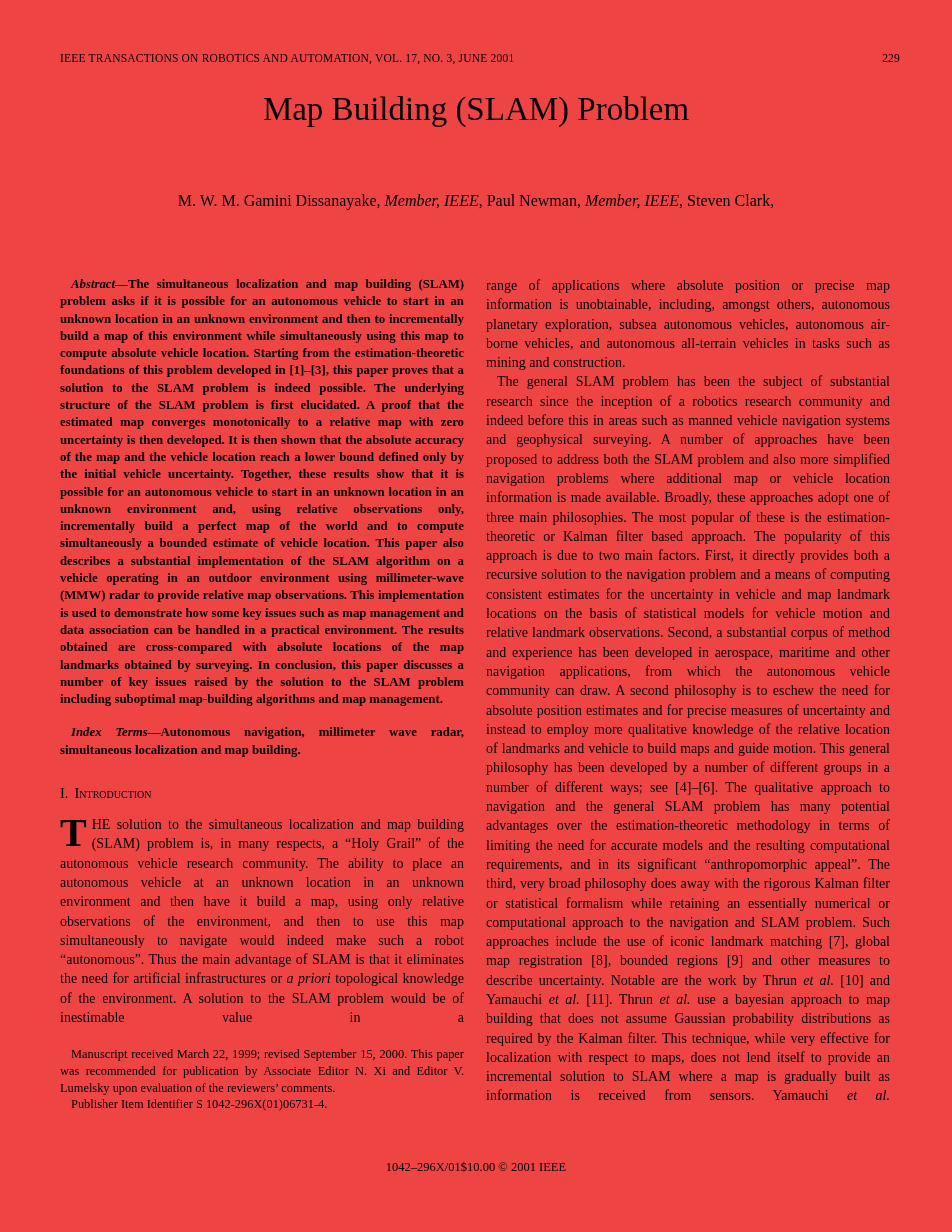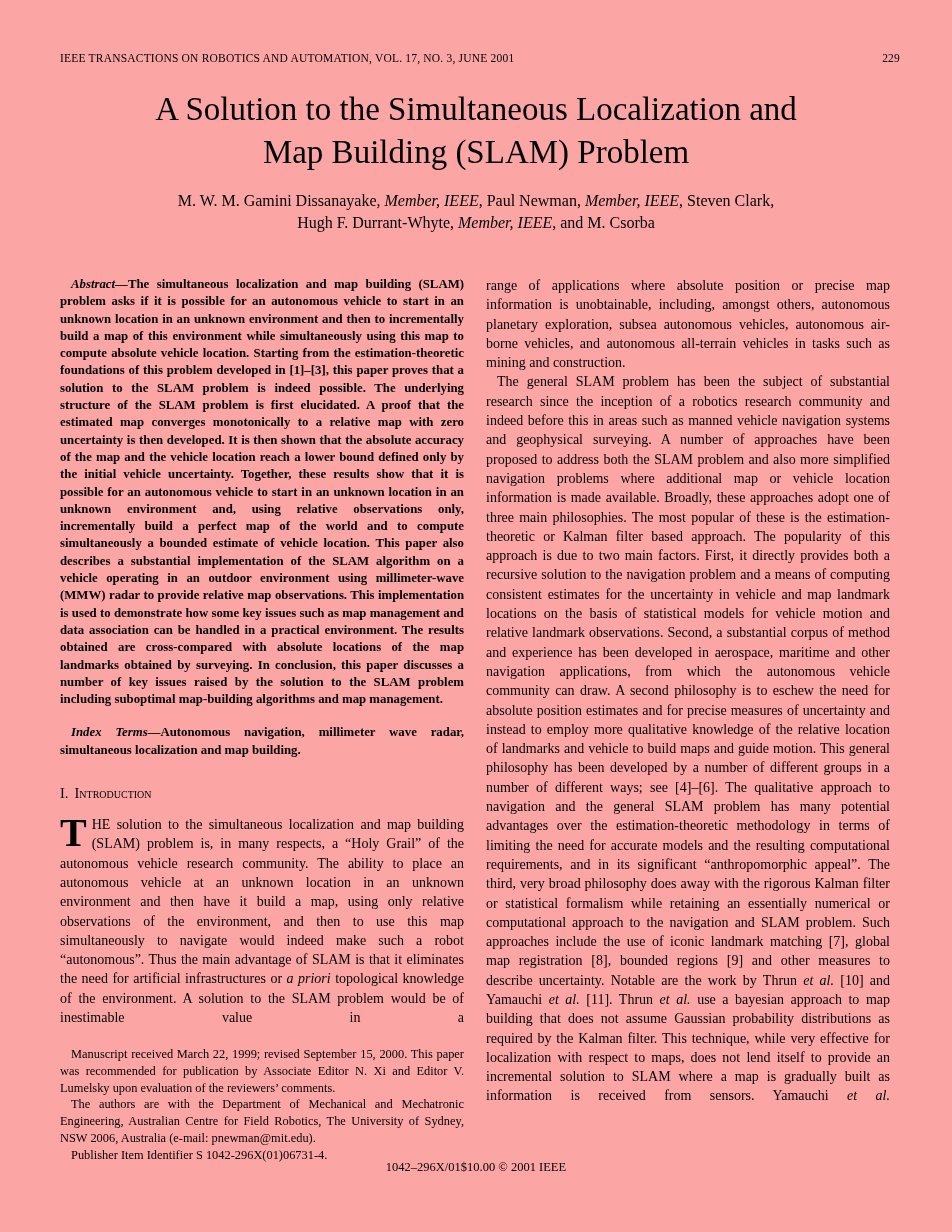--- a/index.html
+++ b/index.html
@@ -2,21 +2,21 @@
 <html><head>
 <meta charset="utf-8">
 <style>
   html, body { margin: 0; padding: 0; }
   body {
     width: 952px; height: 1232px;
     background: #ffffff; color: #000000;
     font-family: "Liberation Serif", serif;
     position: relative; overflow: hidden;
   }
-  .page { position: absolute; inset: 0; background: #fca5a5; }
+  .page { position: absolute; inset: 0; background: #ef4444; }
 
   .header {
     position: absolute; top: 52px; left: 60px; width: 840px;
     display: flex; justify-content: space-between;
     font-size: 11.5px; letter-spacing: 0.2px;
   }
 
   .title {
     position: absolute; top: 88px; left: 0; width: 100%;
     text-align: center; font-size: 33px; line-height: 43px;
@@ -81,27 +81,25 @@
 <body>
 
 <div class="page">
 
   <div class="header">
     <span>IEEE TRANSACTIONS ON ROBOTICS AND AUTOMATION, VOL. 17, NO. 3, JUNE 2001</span>
     <span>229</span>
   </div>
 
   <h1 class="title">
-    <span class="tline">A Solution to the Simultaneous Localization and</span>
     <span class="tline">Map Building (SLAM) Problem</span>
   </h1>
 
   <div class="authors">
     <div><span>M. W. M. Gamini Dissanayake</span><span>, </span><span class="it">Member, IEEE</span><span>, Paul Newman</span><span>, </span><span class="it">Member, IEEE</span><span>, Steven Clark,</span></div>
-    <div><span>Hugh F. Durrant-Whyte</span><span>, </span><span class="it">Member, IEEE</span><span>, and M. Csorba</span></div>
   </div>
 
   <div class="columns">
 
     <div class="col">
       <p class="abstract"><span class="it">Abstract—</span><span>The simultaneous localization and map building (SLAM) problem asks if it is possible for an autonomous vehicle to start in an unknown location in an unknown environment and then to incrementally build a map of this environment while simultaneously using this map to compute absolute vehicle location. Starting from the estimation-theoretic foundations of this problem developed in [1]–[3], this paper proves that a solution to the SLAM problem is indeed possible. The underlying structure of the SLAM problem is first elucidated. A proof that the estimated map converges monotonically to a relative map with zero uncertainty is then developed. It is then shown that the absolute accuracy of the map and the vehicle location reach a lower bound defined only by the initial vehicle uncertainty. Together, these results show that it is possible for an autonomous vehicle to start in an unknown location in an unknown environment and, using relative observations only, incrementally build a perfect map of the world and to compute simultaneously a bounded estimate of vehicle location. This paper also describes a substantial implementation of the SLAM algorithm on a vehicle operating in an outdoor environment using millimeter-wave (MMW) radar to provide relative map observations. This implementation is used to demonstrate how some key issues such as map management and data association can be handled in a practical environment. The results obtained are cross-compared with absolute locations of the map landmarks obtained by surveying. In conclusion, this paper discusses a number of key issues raised by the solution to the SLAM problem including suboptimal map-building algorithms and map management.</span></p>
       <p class="index-terms"><span class="it">Index Terms—</span><span>Autonomous navigation, millimeter wave radar, simultaneous localization and map building.</span></p>
       <h2 class="section-heading">
         <span class="sec-num">I.</span><span class="sec-title">Introduction</span>
       </h2>
@@ -110,20 +108,19 @@
 
     <div class="col">
       <p class="body-text"><span>range of applications where absolute position or precise map information is unobtainable, including, amongst others, autonomous planetary exploration, subsea autonomous vehicles, autonomous air-borne vehicles, and autonomous all-terrain vehicles in tasks such as mining and construction.</span></p>
       <p class="body-text indent cont"><span>The general SLAM problem has been the subject of substantial research since the inception of a robotics research community and indeed before this in areas such as manned vehicle navigation systems and geophysical surveying. A number of approaches have been proposed to address both the SLAM problem and also more simplified navigation problems where additional map or vehicle location information is made available. Broadly, these approaches adopt one of three main philosophies. The most popular of these is the estimation-theoretic or Kalman filter based approach. The popularity of this approach is due to two main factors. First, it directly provides both a recursive solution to the navigation problem and a means of computing consistent estimates for the uncertainty in vehicle and map landmark locations on the basis of statistical models for vehicle motion and relative landmark observations. Second, a substantial corpus of method and experience has been developed in aerospace, maritime and other navigation applications, from which the autonomous vehicle community can draw. A second philosophy is to eschew the need for absolute position estimates and for precise measures of uncertainty and instead to employ more qualitative knowledge of the relative location of landmarks and vehicle to build maps and guide motion. This general philosophy has been developed by a number of different groups in a number of different ways; see [4]–[6]. The qualitative approach to navigation and the general SLAM problem has many potential advantages over the estimation-theoretic methodology in terms of limiting the need for accurate models and the resulting computational requirements, and in its significant “anthropomorphic appeal”. The third, very broad philosophy does away with the rigorous Kalman filter or statistical formalism while retaining an essentially numerical or computational approach to the navigation and SLAM problem. Such approaches include the use of iconic landmark matching [7], global map registration [8], bounded regions [9] and other measures to describe uncertainty. Notable are the work by Thrun </span><span class="it">et al.</span><span> [10] and Yamauchi </span><span class="it">et al.</span><span> [11]. Thrun </span><span class="it">et al.</span><span> use a bayesian approach to map building that does not assume Gaussian probability distributions as required by the Kalman filter. This technique, while very effective for localization with respect to maps, does not lend itself to provide an incremental solution to SLAM where a map is gradually built as information is received from sensors. Yamauchi </span><span class="it">et al.</span></p>
     </div>
 
   </div>
 
   <div class="footnote">
     <p>Manuscript received March 22, 1999; revised September 15, 2000. This paper was recommended for publication by Associate Editor N. Xi and Editor V. Lumelsky upon evaluation of the reviewers’ comments.</p>
-    <p>The authors are with the Department of Mechanical and Mechatronic Engineering, Australian Centre for Field Robotics, The University of Sydney, NSW 2006, Australia (e-mail: pnewman@mit.edu).</p>
     <p>Publisher Item Identifier S 1042-296X(01)06731-4.</p>
   </div>
 
   <div class="footer">1042–296X/01$10.00 © 2001 IEEE</div>
 
 
 </div>
 
 </body></html>

